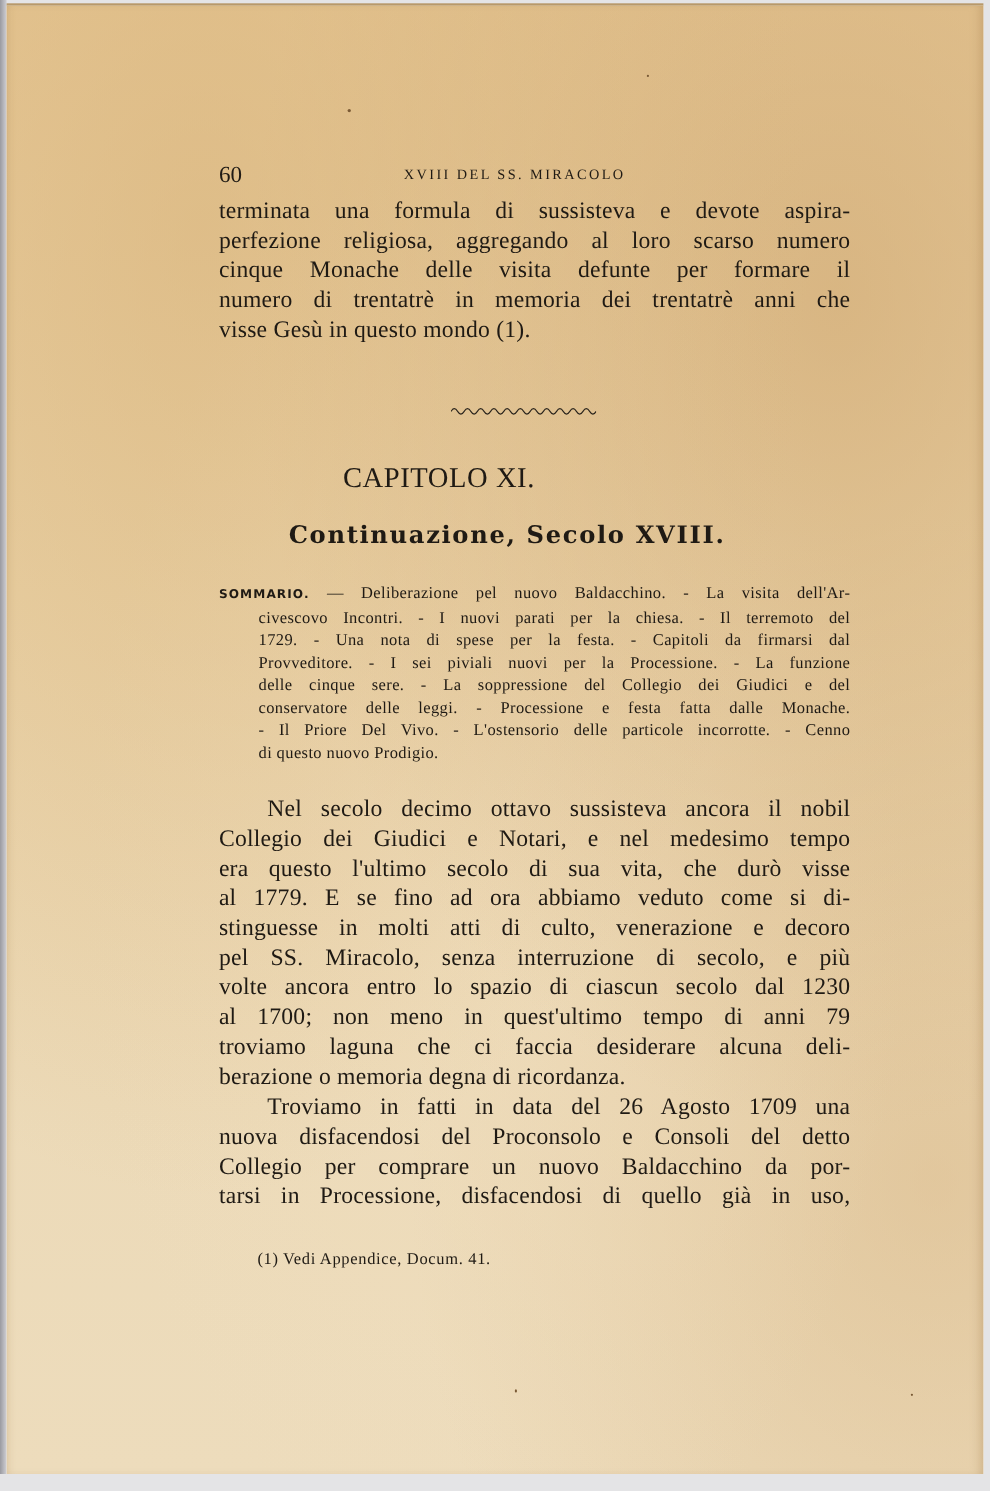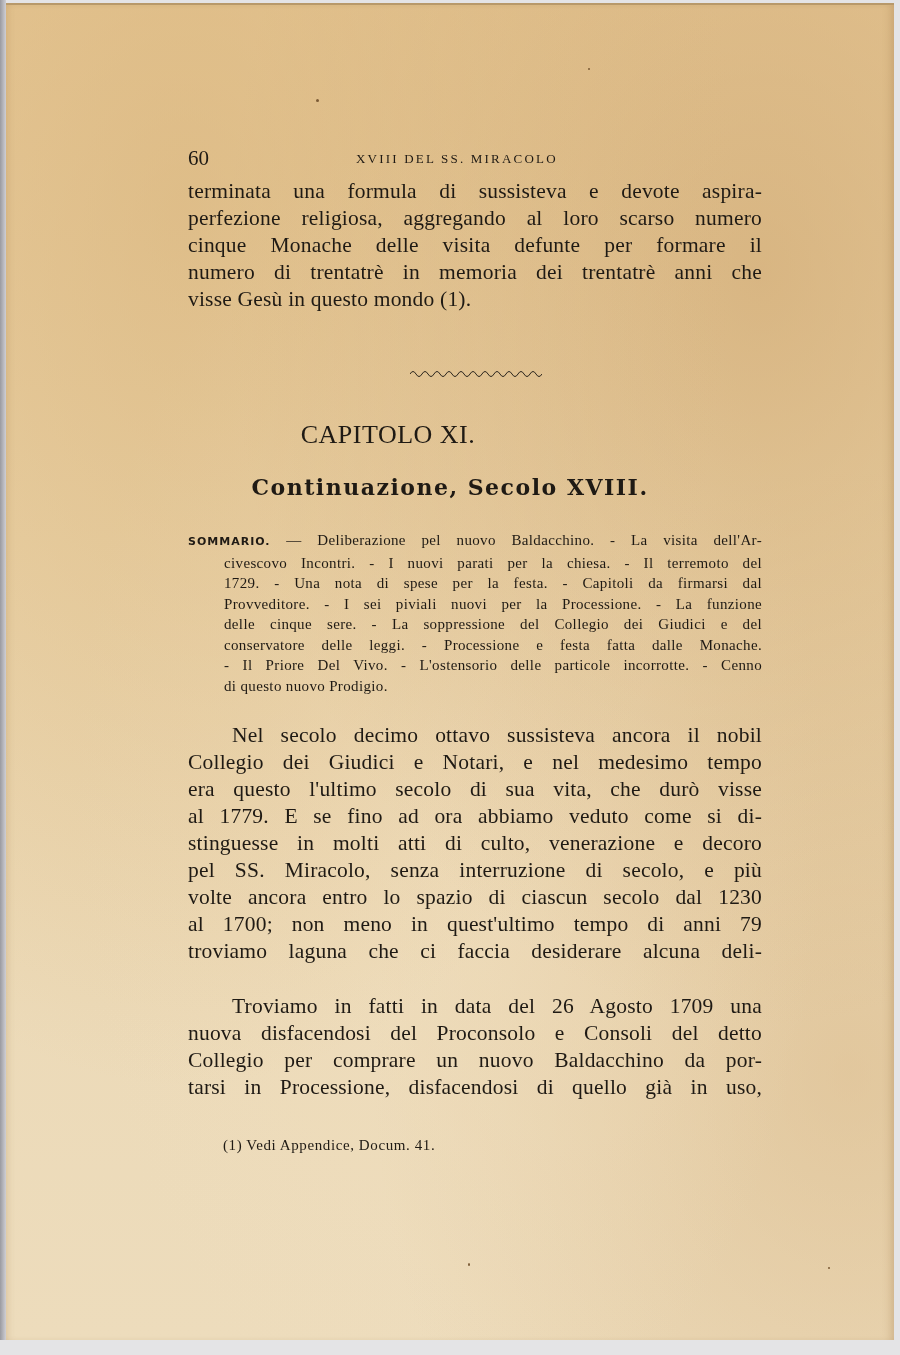--- a/index.html
+++ b/index.html
@@ -18,20 +18,21 @@
       border-top: 2px solid #b8996a;
       box-shadow: inset -8px 0 10px -6px rgba(150,110,60,0.35), inset 6px 0 8px -6px rgba(150,110,60,0.3);
     }
     .edge-shadow {
       position: absolute; left: 0; top: 0; width: 6px; height: 1340px;
       background: linear-gradient(90deg, #9a9aa0, #cfcfd4);
     }
     .text {
       position: absolute; color: #1f1a14;
       font-family: "DejaVu Serif", "Liberation Serif", serif;
+      margin-left: 11px;
     }
     .running-head { top: 146px; left: 188px; width: 575px; height: 26px; }
     .page-num {
       position: absolute; left: 0; top: 0; font-size: 21px;
       font-family: "Liberation Serif", serif; letter-spacing: 0;
     }
     .running-title {
       position: absolute; left: 168px; top: 5px; font-size: 13px;
       letter-spacing: 2.2px; font-family: "Liberation Serif", serif;
     }
@@ -111,20 +112,21 @@
 <div class="text body-block p2">
   <span class="line indent">Nel secolo decimo ottavo sussisteva ancora il nobil</span>
   <span class="line">Collegio dei Giudici e Notari, e nel medesimo tempo</span>
   <span class="line">era questo l'ultimo secolo di sua vita, che durò visse</span>
   <span class="line">al 1779. E se fino ad ora abbiamo veduto come si di-</span>
   <span class="line">stinguesse in molti atti di culto, venerazione e decoro</span>
   <span class="line">pel SS. Miracolo, senza interruzione di secolo, e più</span>
   <span class="line">volte ancora entro lo spazio di ciascun secolo dal 1230</span>
   <span class="line">al 1700; non meno in quest'ultimo tempo di anni 79</span>
   <span class="line">troviamo laguna che ci faccia desiderare alcuna deli-</span>
+  <span class="line last">berazione o memoria degna di ricordanza.</span>
 </div>
 
 <div class="text body-block p3">
   <span class="line indent">Troviamo in fatti in data del 26 Agosto 1709 una</span>
   <span class="line">nuova disfacendosi del Proconsolo e Consoli del detto</span>
   <span class="line">Collegio per comprare un nuovo Baldacchino da por-</span>
   <span class="line">tarsi in Processione, disfacendosi di quello già in uso,</span>
 </div>
 
 <div class="text footnote">(1) Vedi Appendice, Docum. 41.</div>

